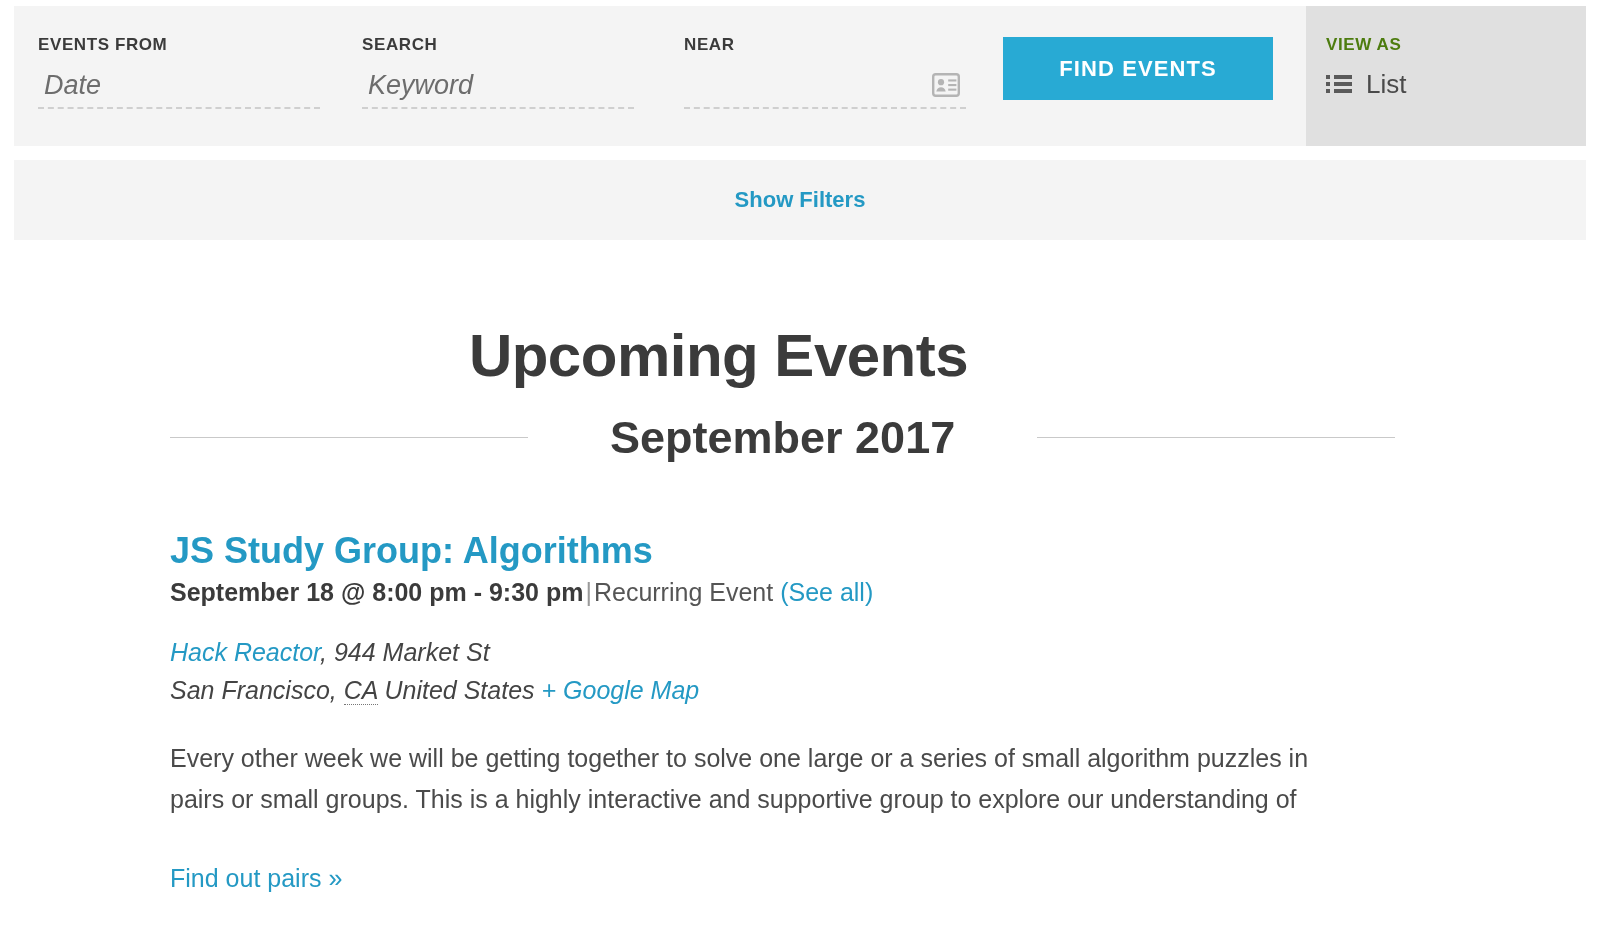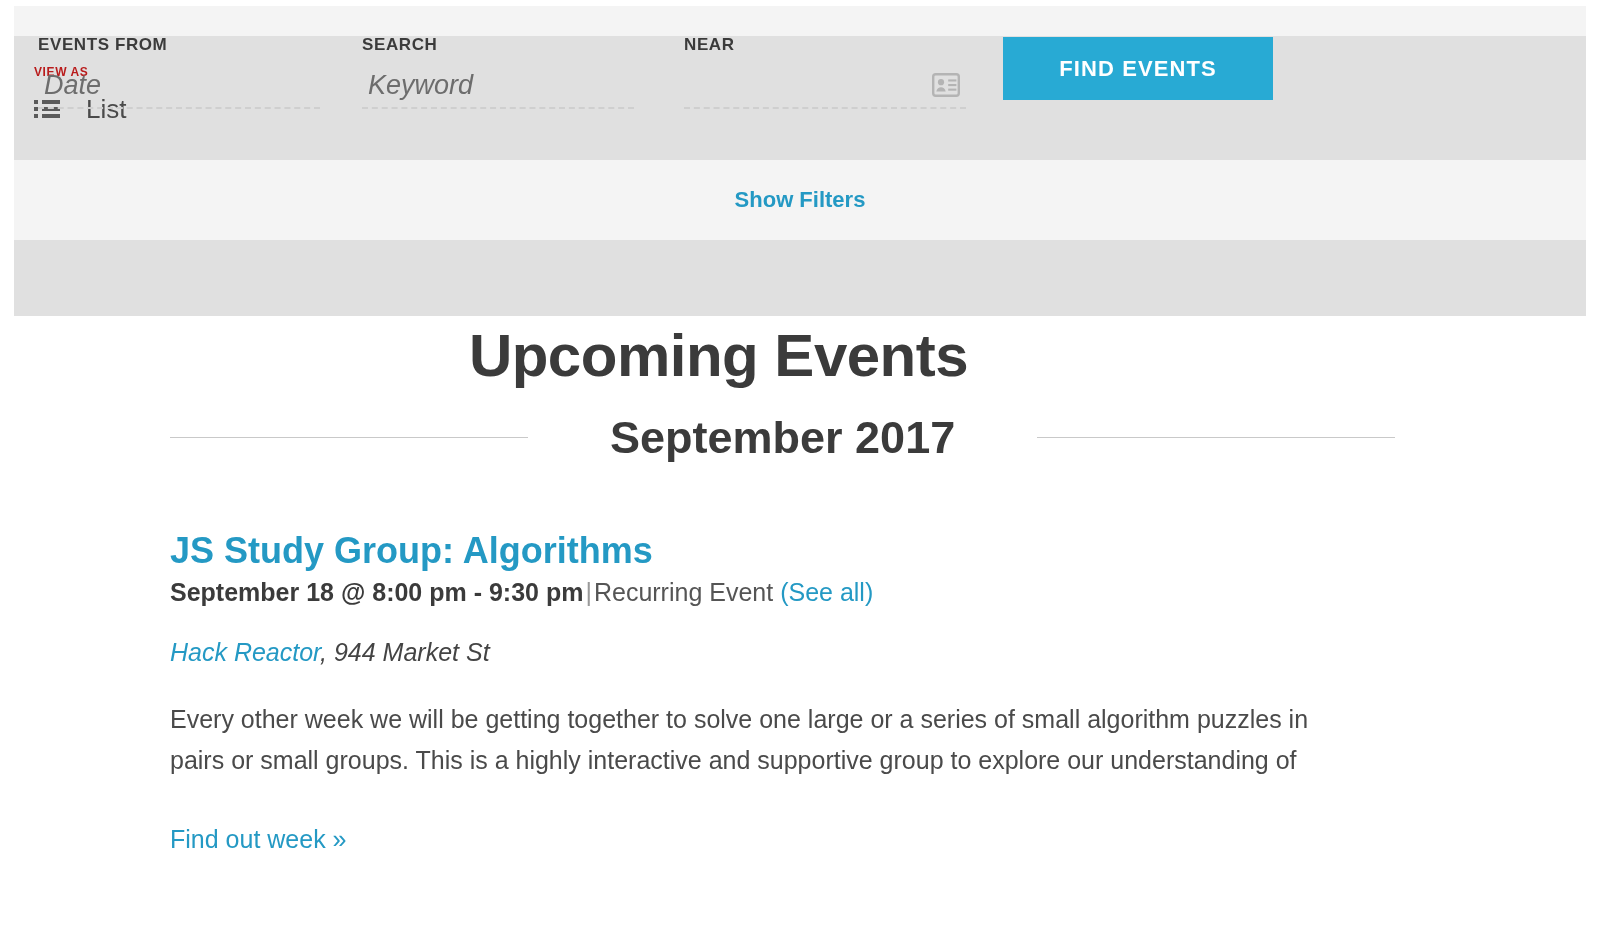--- a/index.html
+++ b/index.html
@@ -11,21 +11,20 @@
     -webkit-font-smoothing: antialiased;
   }
 
   
   .searchbar {
     position: absolute;
     left: 14px; top: 6px;
     width: 1572px; height: 140px;
     display: flex;
     align-items: stretch;
-    flex-direction: column;
   }
   .searchbar-main {
     flex: 1 1 auto;
     background: #f4f4f4;
     display: flex;
     align-items: flex-start;
     padding-top: 30px;
     position: relative;
   }
   .field {
@@ -92,32 +91,32 @@
     text-transform: uppercase;
     cursor: pointer;
   }
 
   .viewas-panel {
     flex: 0 0 280px;
     background: #e0e0e0;
     padding: 30px 0 0 20px;
   }
   .viewas-label {
-    font-size: 12px;
+    font-size: 17px;
     font-weight: 700;
     letter-spacing: 0.6px;
-    color: #b91c1c;
+    color: #4d7c0f;
     text-transform: uppercase;
     line-height: 1;
     margin-bottom: 18px;
   }
   .viewas-option {
     display: flex;
     align-items: center;
-    gap: 26px;
+    gap: 14px;
     cursor: pointer;
   }
   .viewas-option .list-icon { width: 26px; height: 20px; }
   .viewas-text {
     font-size: 26px;
     color: #4a4a4a;
     line-height: 1;
   }
 
   
@@ -311,18 +310,19 @@
 
   <a class="event-title" href="#">JS Study Group: Algorithms</a>
 
   <div class="event-meta">
     <span class="event-date">September 18 @ 8:00 pm - 9:30 pm</span><span class="meta-sep">|</span><span class="recurring">Recurring Event</span>
     <a class="see-all" href="#">(See all)</a>
   </div>
 
   <div class="event-venue">
     <div><a class="venue-link" href="#">Hack Reactor</a><span>, 944 Market St</span></div>
+    <div><span>San Francisco, </span><span class="abbr-state">CA</span><span> United States </span><a class="gmap-link" href="#">+ Google Map</a></div>
   </div>
 
   <p class="event-desc">Every other week we will be getting together to solve one large or a series of small algorithm puzzles in pairs or small groups. This is a highly interactive and supportive group to explore our understanding of</p>
 
-  <a class="find-out-more" href="#">Find out week »</a>
+  <a class="find-out-more" href="#">Find out pairs »</a>
 </div>
 
 </body></html>

